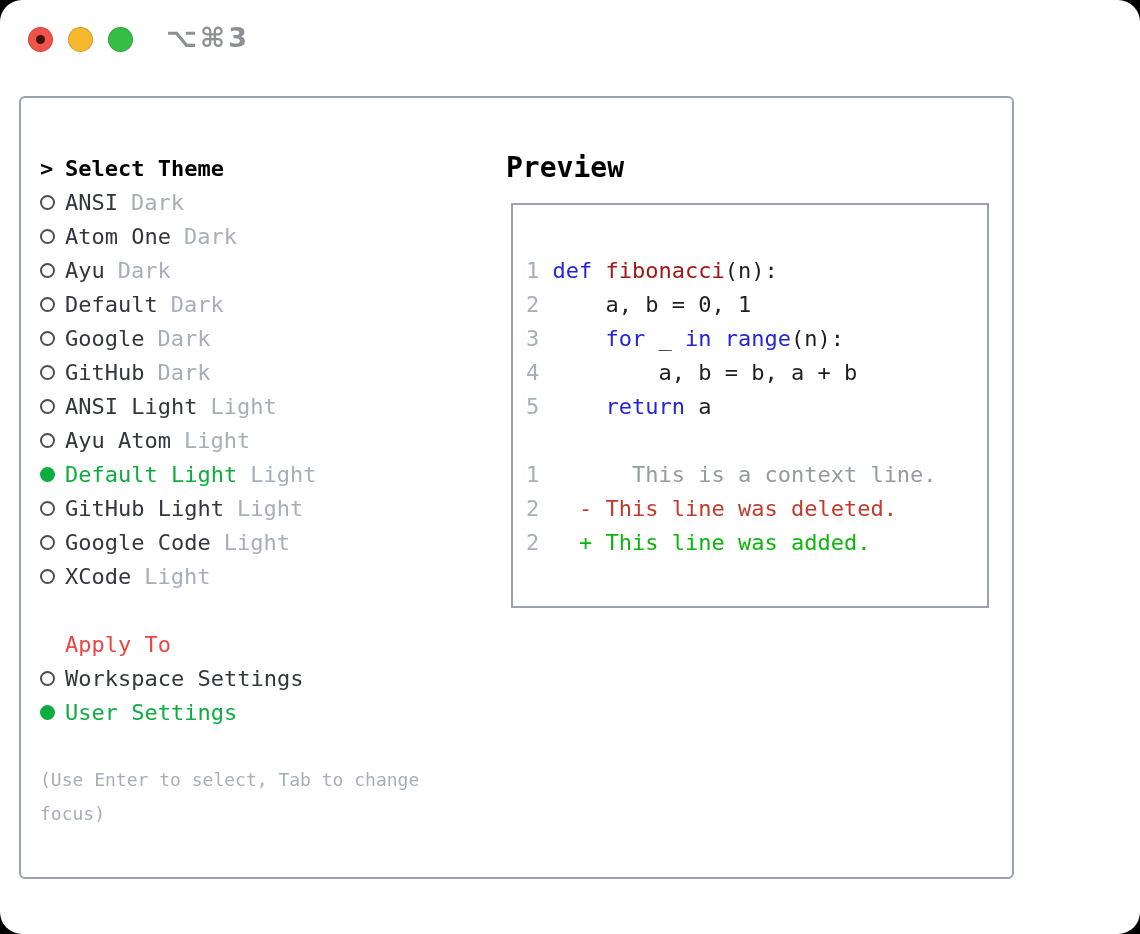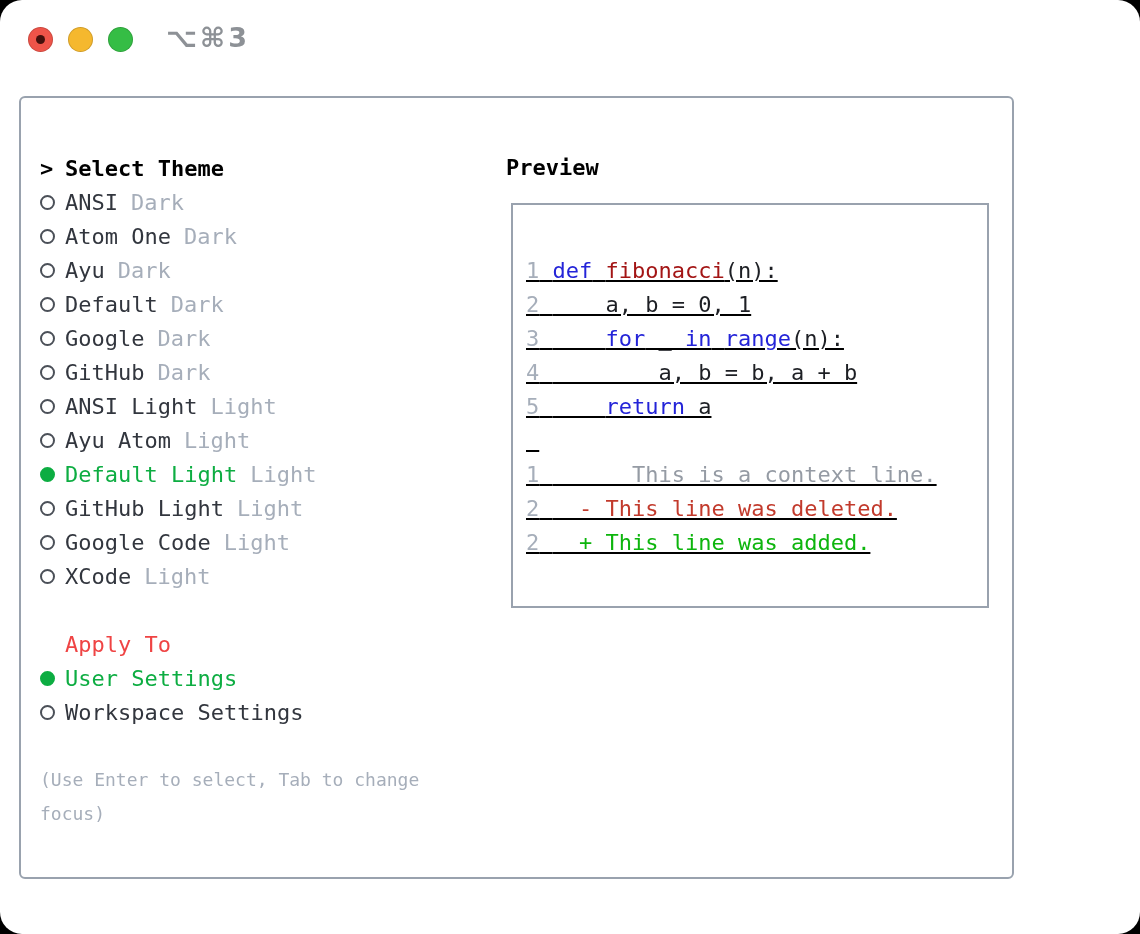--- a/index.html
+++ b/index.html
@@ -35,25 +35,25 @@
   .cursor{font-weight:bold;color:var(--header);font-size:22px;}
   .header-text{font-weight:bold;color:var(--header);}
   .radio{width:11px;height:11px;border:2px solid var(--radio_ring);border-radius:50%;box-sizing:content-box;}
   .radio.on{background:var(--accent_green);border-color:var(--accent_green);}
   .row.selected .label{color:var(--accent_green);}
   .tag{color:var(--muted);margin-left:13px;}
   .hint{margin-top:34px;width:420px;line-height:34px;font-size:18px;color:var(--muted);}
   
   .preview-header{
     position:absolute;left:485px;top:53px;height:34px;line-height:34px;
-    font-size:22px;font-weight:bold;color:var(--header);
+    font-size:28px;font-weight:bold;color:var(--header);
   }
   .preview-box{
     position:absolute;left:490px;top:105px;width:478px;height:405px;box-sizing:border-box;
-    border:2px solid var(--border);padding:49px 0 0 13px;overflow:hidden;background:#fff;text-decoration:underline;
+    border:2px solid var(--border);padding:49px 0 0 13px;overflow:hidden;background:#fff;
   }
   .pline{height:34px;line-height:34px;font-size:22px;white-space:pre;color:var(--code_text);}
   .num{color:var(--muted);}
   .kw{color:var(--keyword);}
   .fn{color:var(--function);}
   .ctx{color:var(--context);}
   .del{color:var(--deleted);}
   .add{color:var(--added);margin-top:34px;}
 </style>
 </head>
@@ -94,22 +94,22 @@
         </div>
 
       <div class="row"></div>
 
       <div class="row">
         <span class="marker"></span>
         <span class="header-apply" style="color: #ef4444; text-align: center;">Apply To</span>
       </div>
 
       <div id="apply-list">
+          <div class="row option"><span class="marker"><span class="radio"></span></span><span class="label">Workspace Settings</span></div>
           <div class="row option selected"><span class="marker"><span class="radio on"></span></span><span class="label">User Settings</span></div>
-          <div class="row option"><span class="marker"><span class="radio"></span></span><span class="label">Workspace Settings</span></div>
         </div>
 
       <div class="hint">(Use Enter to select, Tab to change focus)</div>
     </div>
 
     <div class="preview-header">Preview</div>
 
     <div class="preview-box" id="preview-box">
         <div class="pline"><span class="num">1</span> <span class="kw">def</span><span> </span><span class="fn">fibonacci</span><span>(n):</span></div>
         <div class="pline"><span class="num">2</span> <span>    a, b = 0, 1</span></div>

